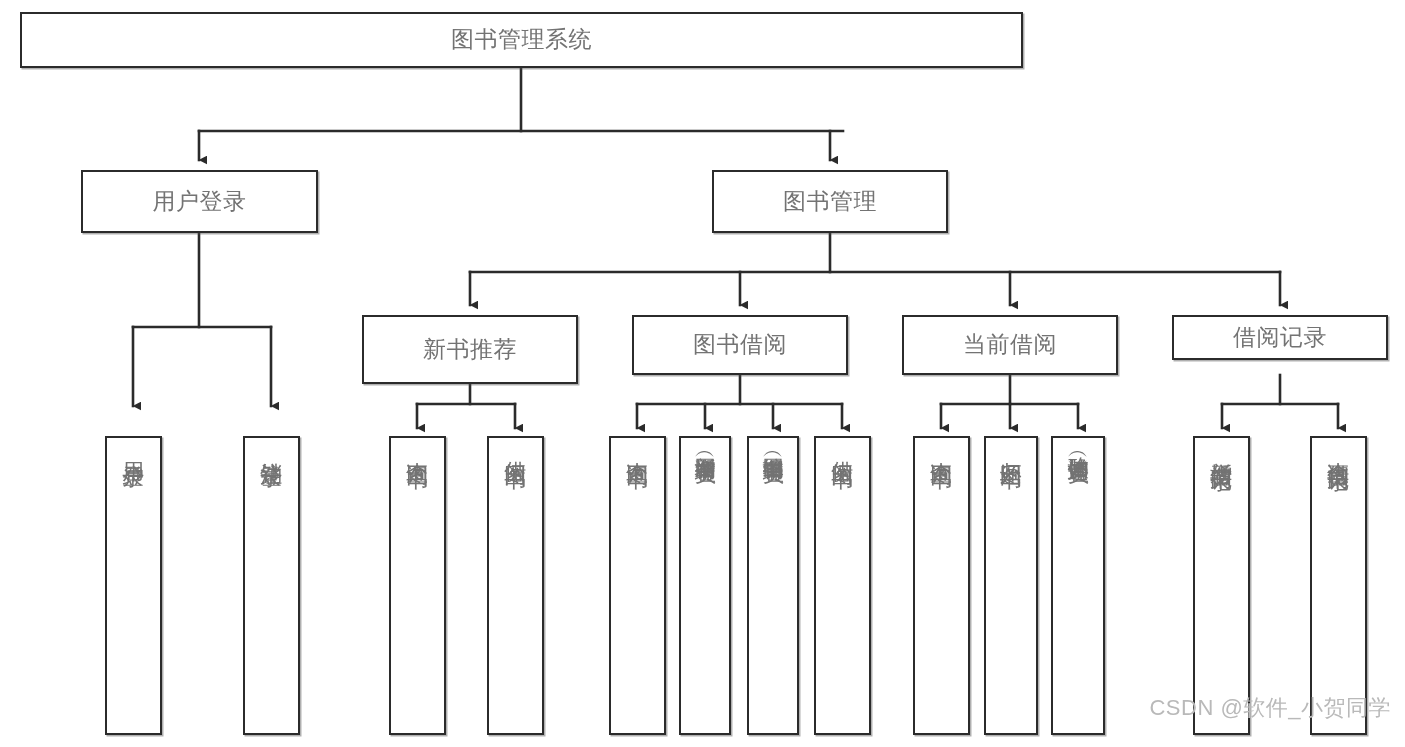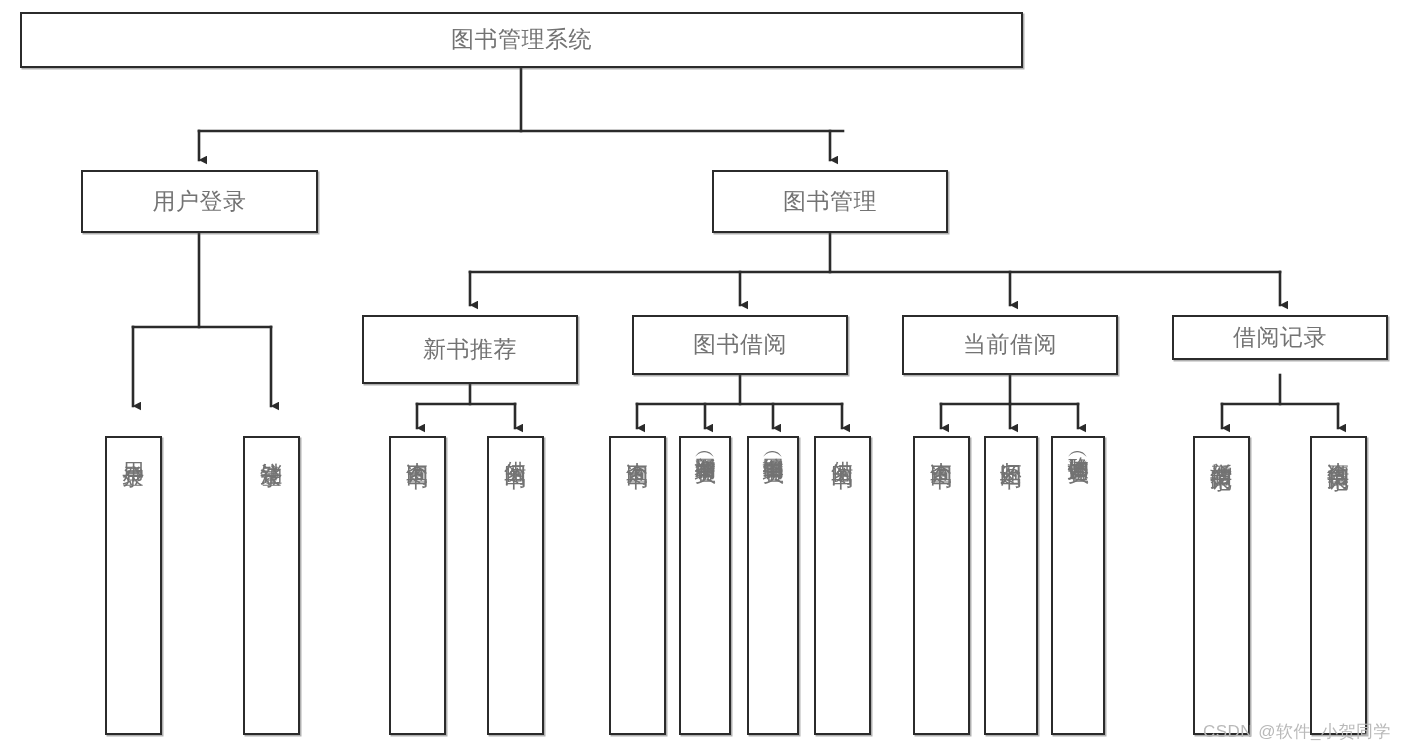--- a/index.html
+++ b/index.html
@@ -61,22 +61,22 @@
     margin-top: 6px;
   }
   .node.leaf.long .label {
     font-size: 21px;
     letter-spacing: 1px;
     margin-top: 2px;
   }
   #watermark {
     position: absolute;
     right: 14px;
-    bottom: 4px;
-    font-size: 17px;
+    bottom: 24px;
+    font-size: 22px;
     color: #b9b9b9;
     letter-spacing: 0.5px;
     user-select: none;
     white-space: nowrap;
   }
 </style>
 </head>
 <body>
 
 <div id="diagram-root">

